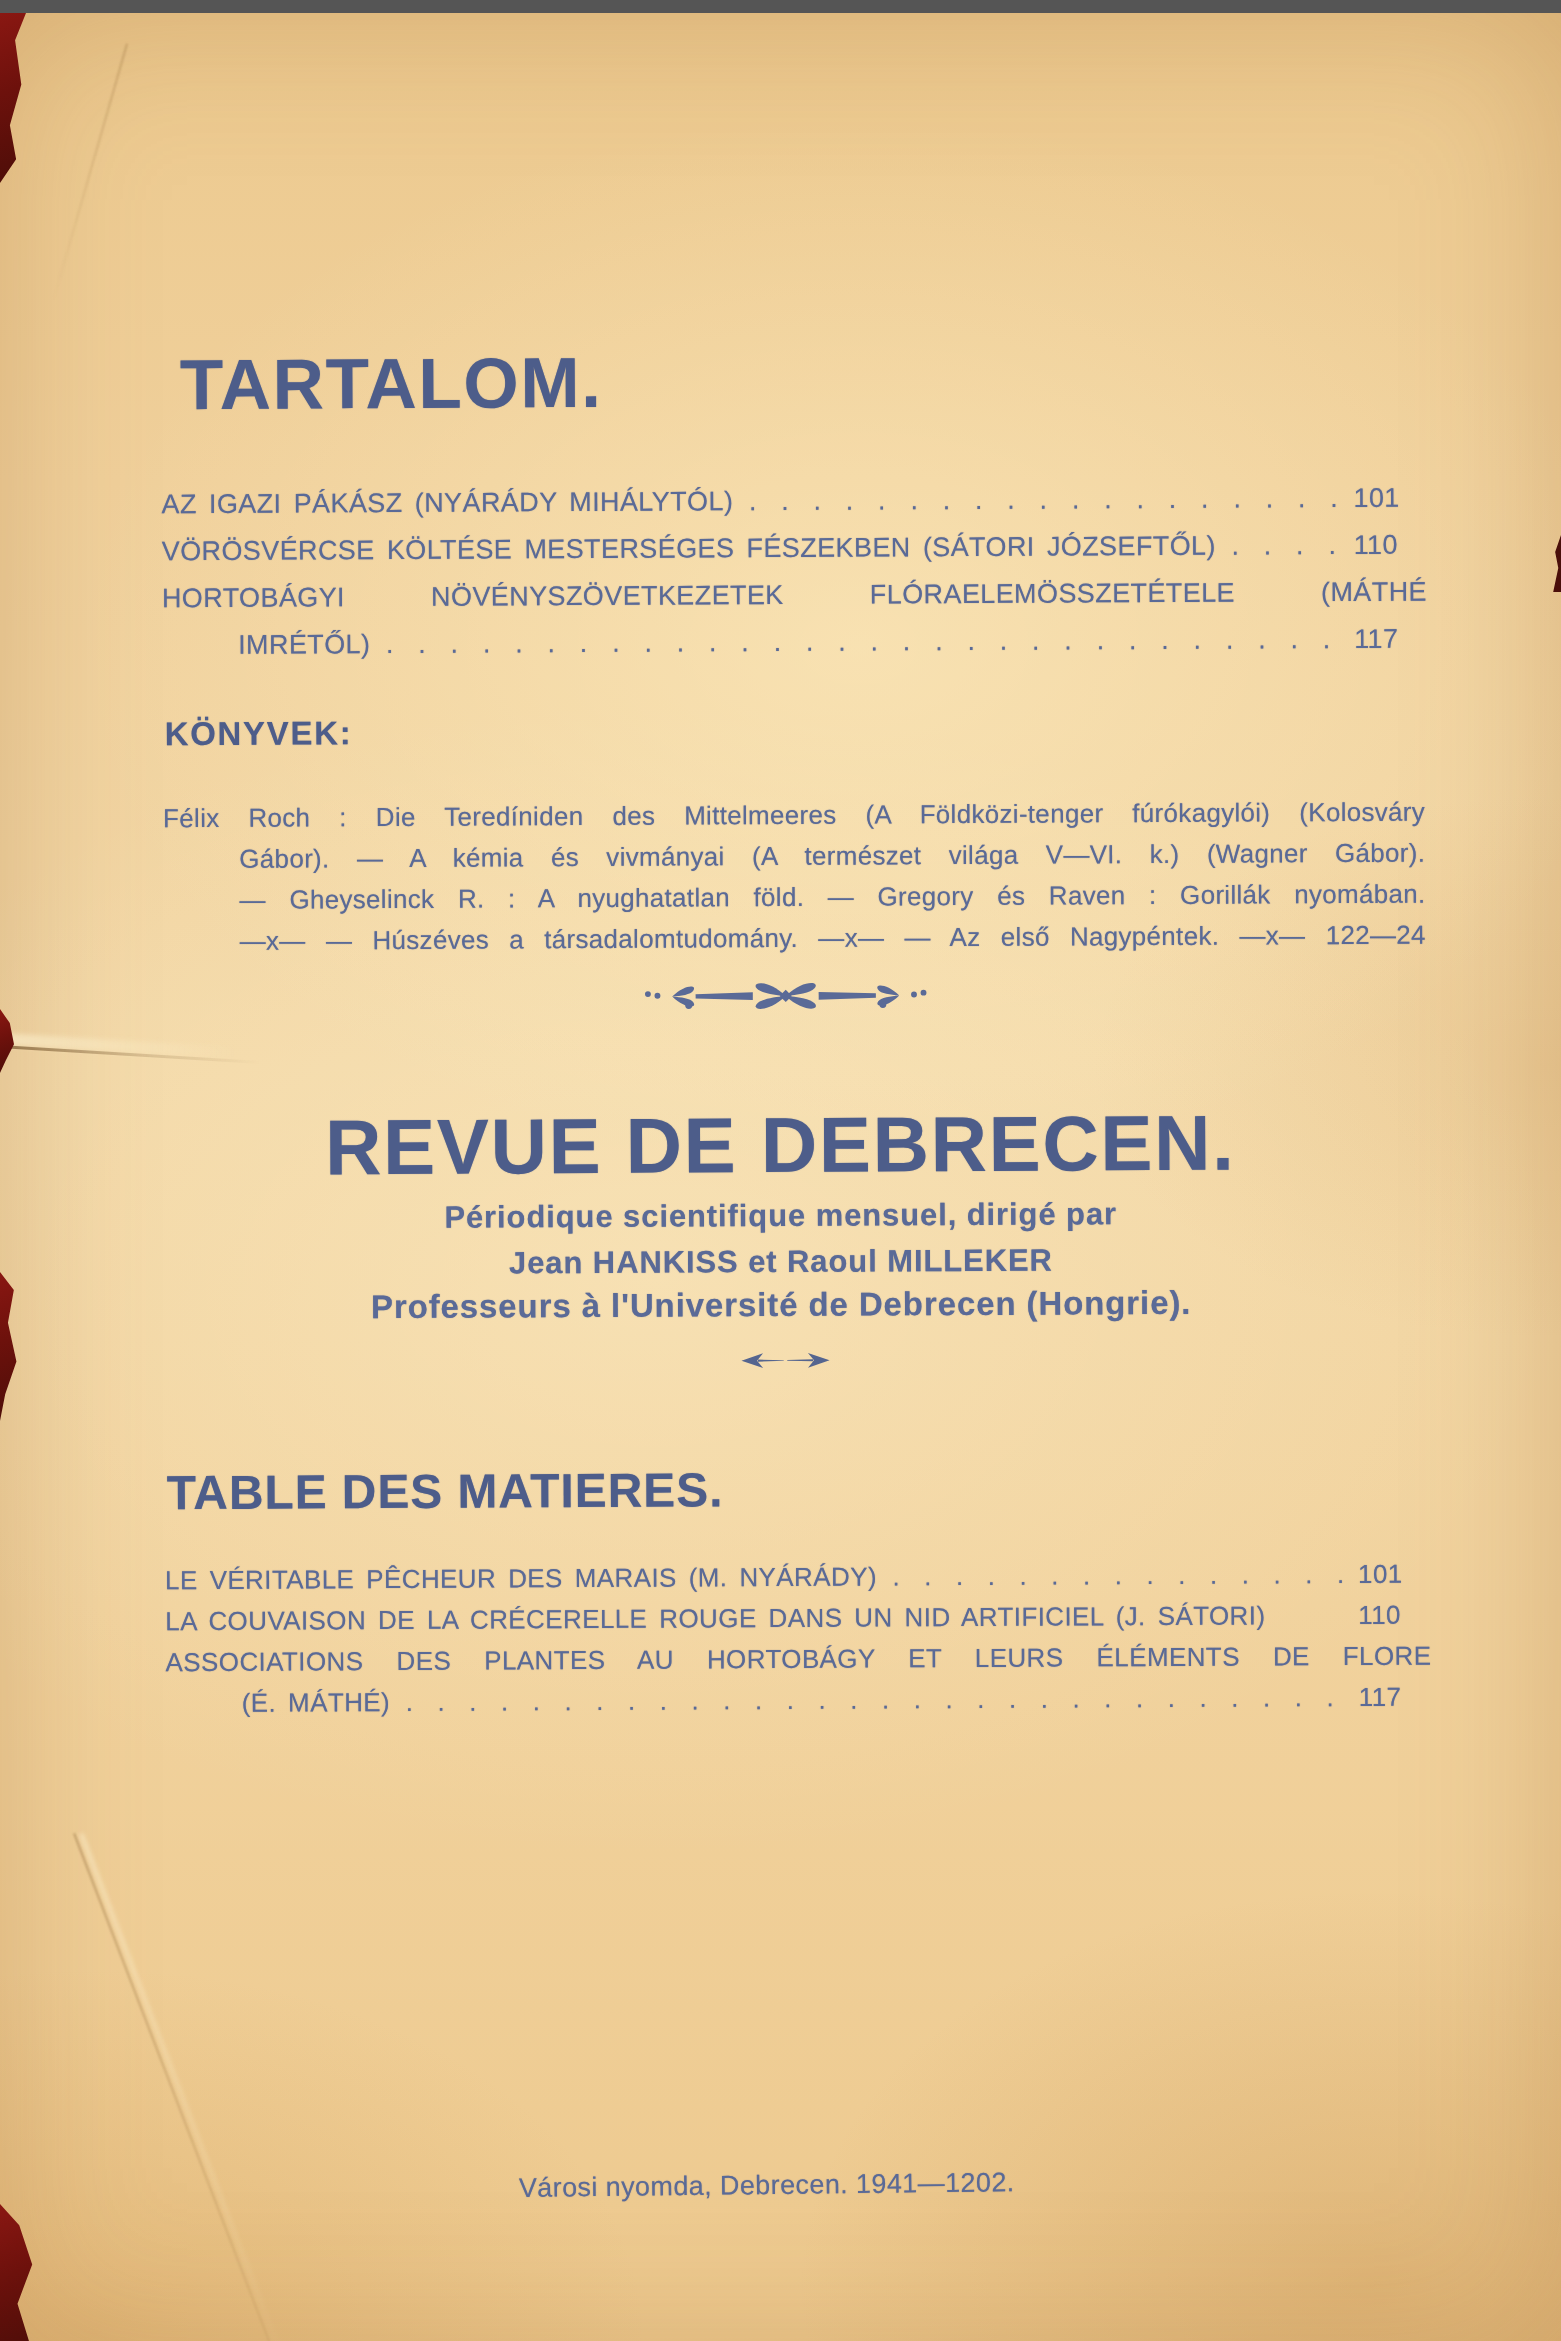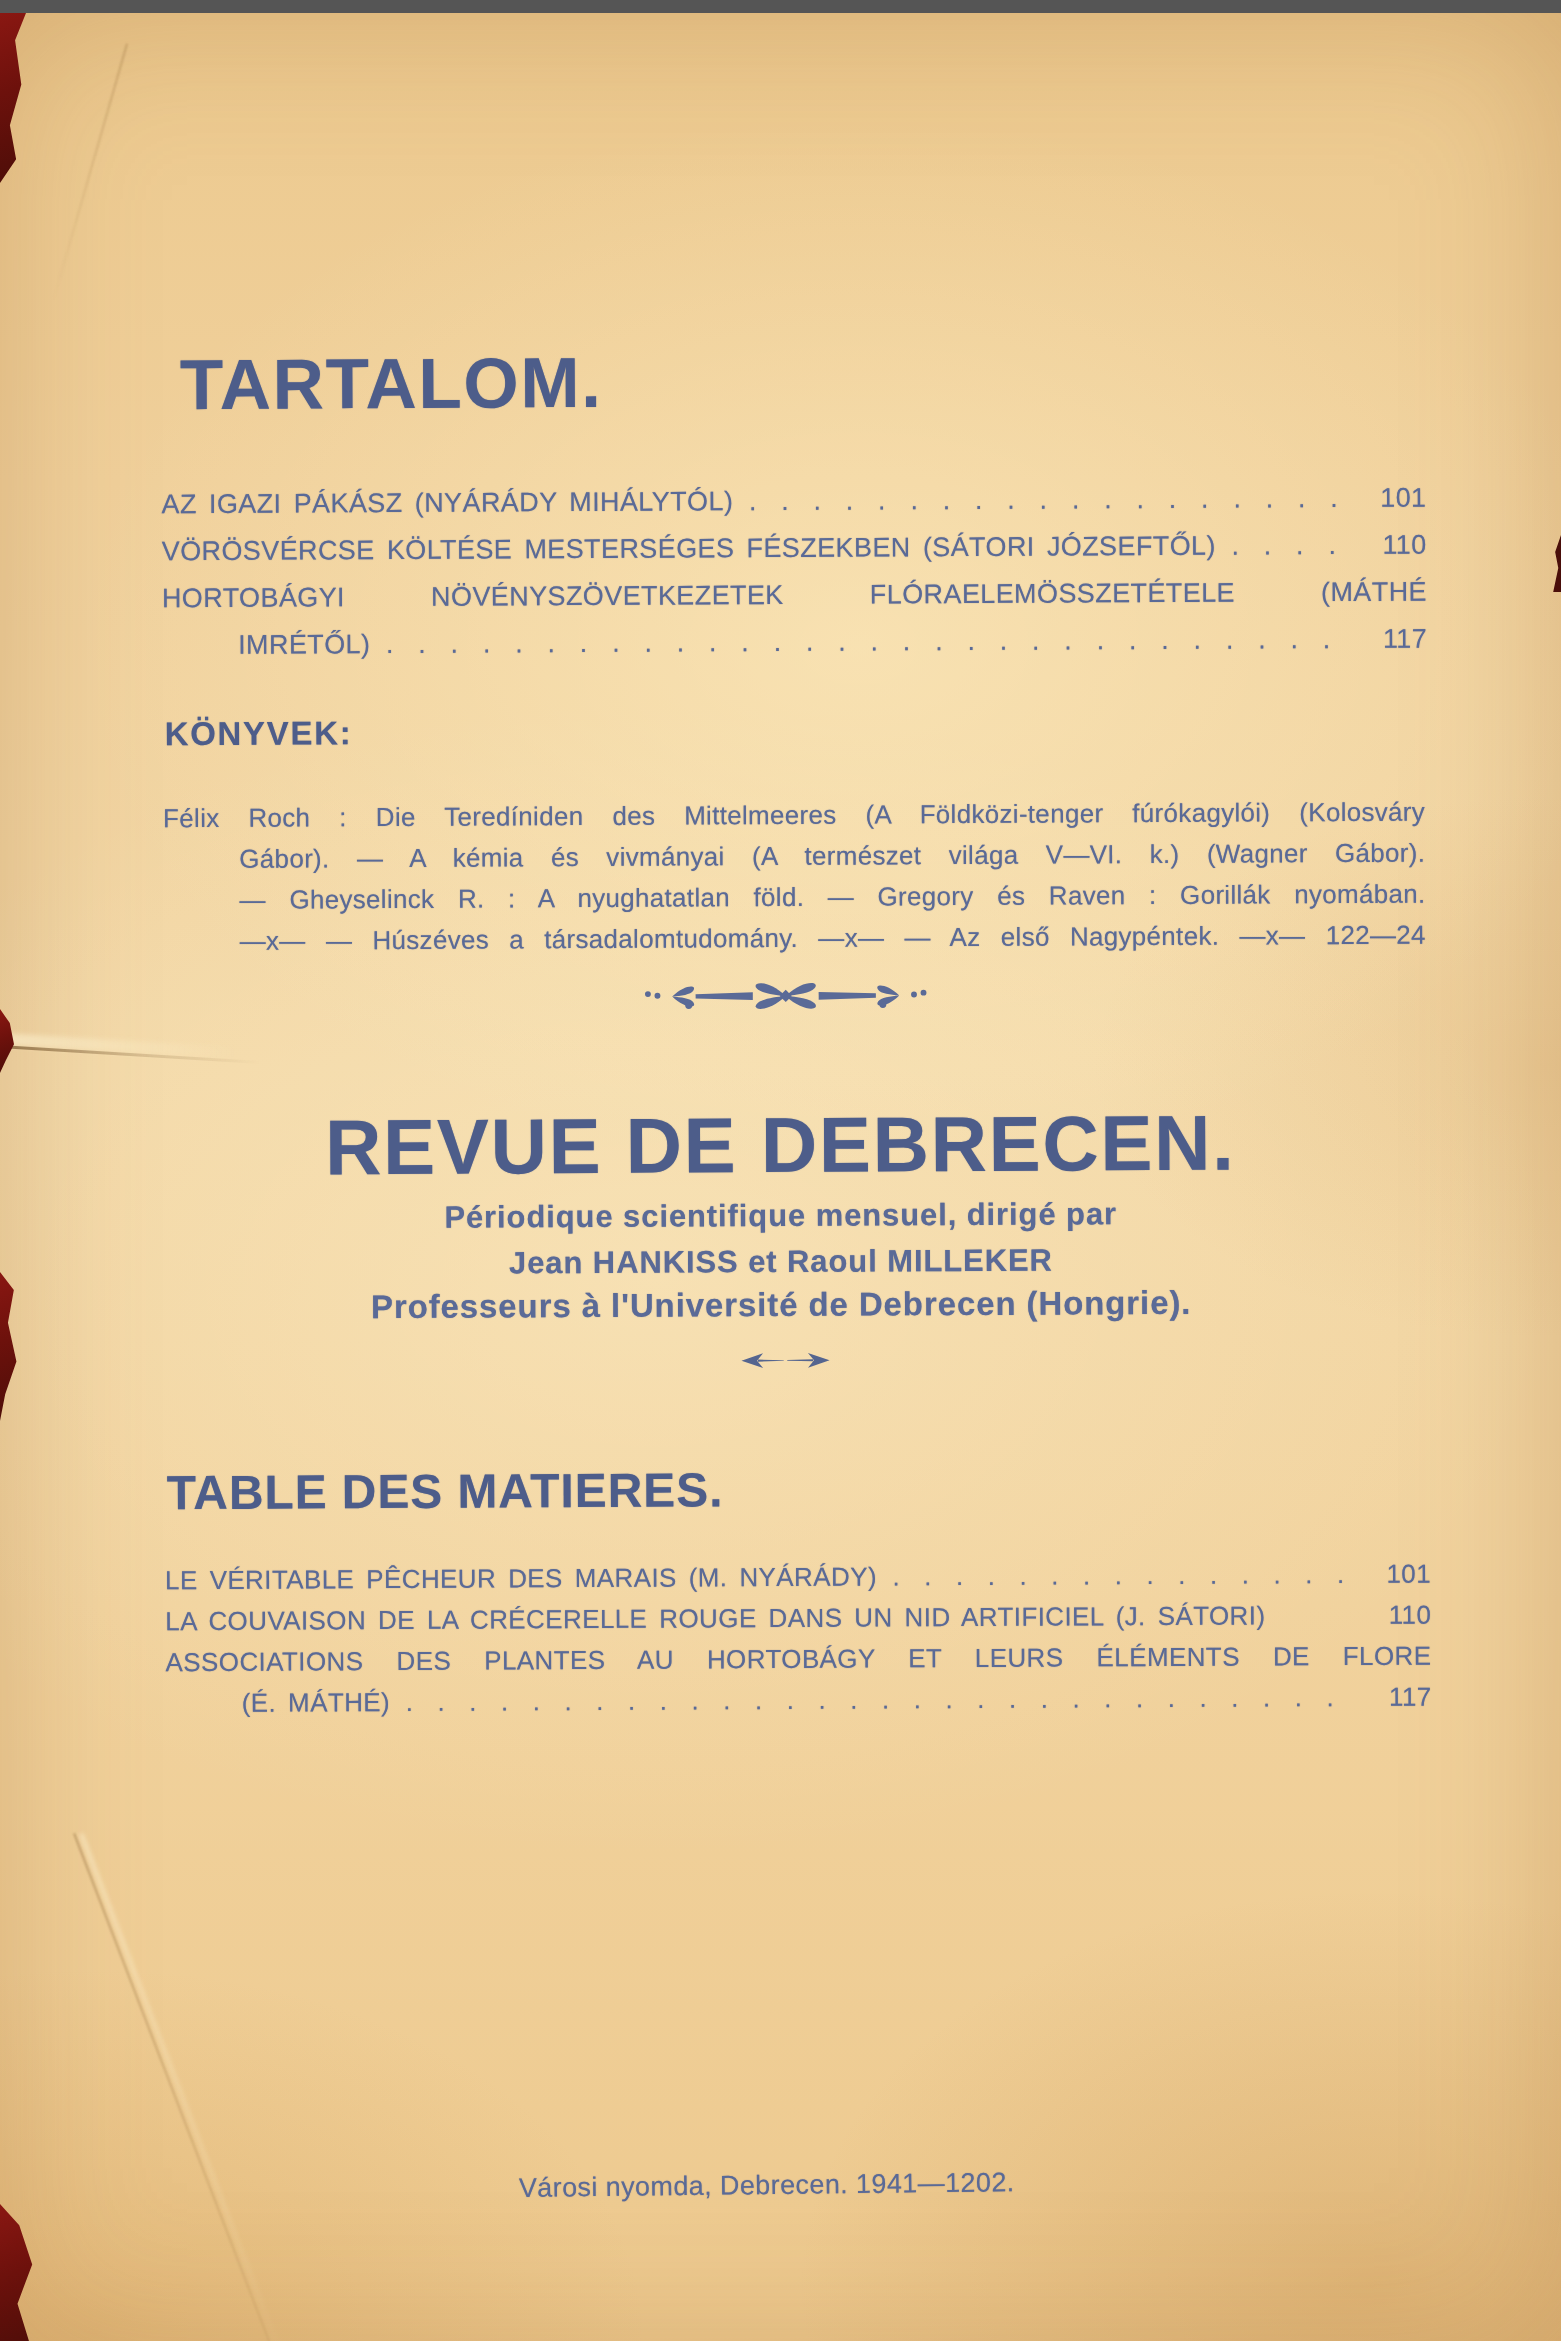--- a/index.html
+++ b/index.html
@@ -34,21 +34,21 @@
   .sub2{top:1231px;font-size:31px;font-weight:700;letter-spacing:0.9px;}
   .sub3{top:1273px;font-size:33px;font-weight:700;letter-spacing:0.9px;}
 
   
   .hu-toc{position:absolute;left:165px;top:465px;width:1265px;}
   .fr-toc{position:absolute;left:163px;top:1544px;width:1266px;}
   .toc-row{display:flex;align-items:baseline;line-height:47px;font-size:27px;letter-spacing:0.4px;word-spacing:4.3px;white-space:nowrap;}
   .fr-toc .toc-row{line-height:41px;font-size:26px;}
   .toc-title{flex:none;}
   .leader{flex:1 1 auto;overflow:hidden;white-space:nowrap;letter-spacing:7.8px;word-spacing:1.7px;padding:0 12px 0 15.6px;}
-  .pagenum{flex:none;width:73px;text-align:right;}
+  .pagenum{flex:none;width:73px;}
   .toc-just{line-height:47px;font-size:27px;letter-spacing:0.4px;text-align:justify;text-align-last:justify;}
   .fr-toc .toc-just{line-height:41px;font-size:26px;}
   .indent{padding-left:76px;}
 
   
   .books{position:absolute;left:165px;top:782px;width:1262px;font-size:26px;letter-spacing:0.3px;}
   .book-line{line-height:41px;text-align:justify;text-align-last:justify;}
 
   
   .fleuron{position:absolute;left:50%;top:963px;transform:translateX(-48%);color:#5a6a97;}

